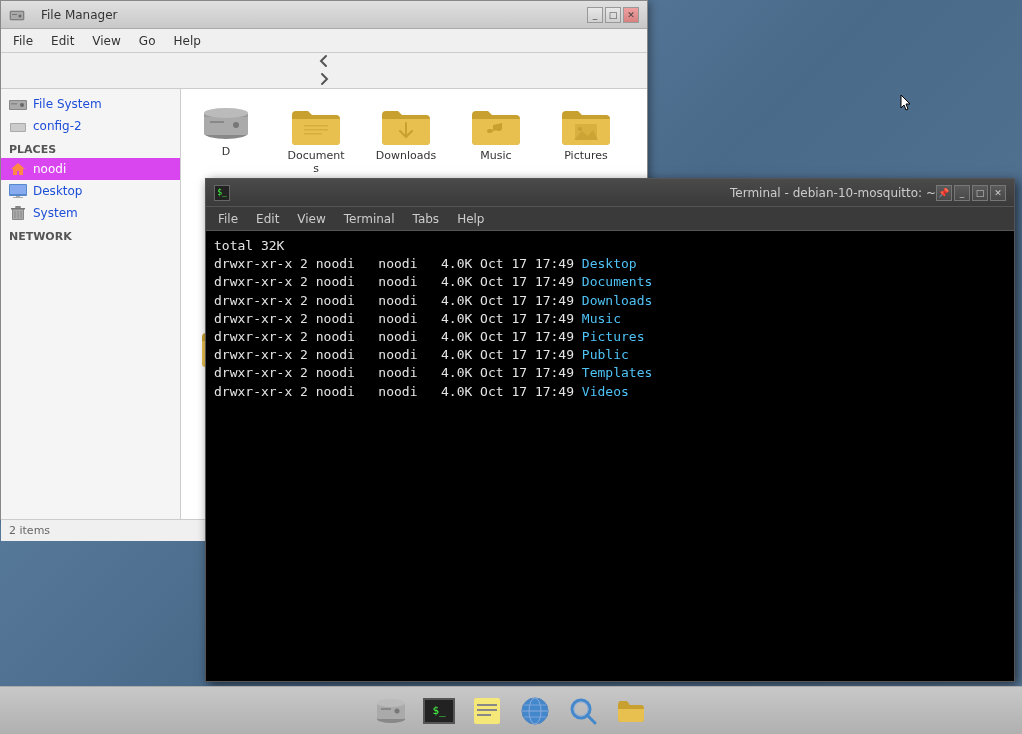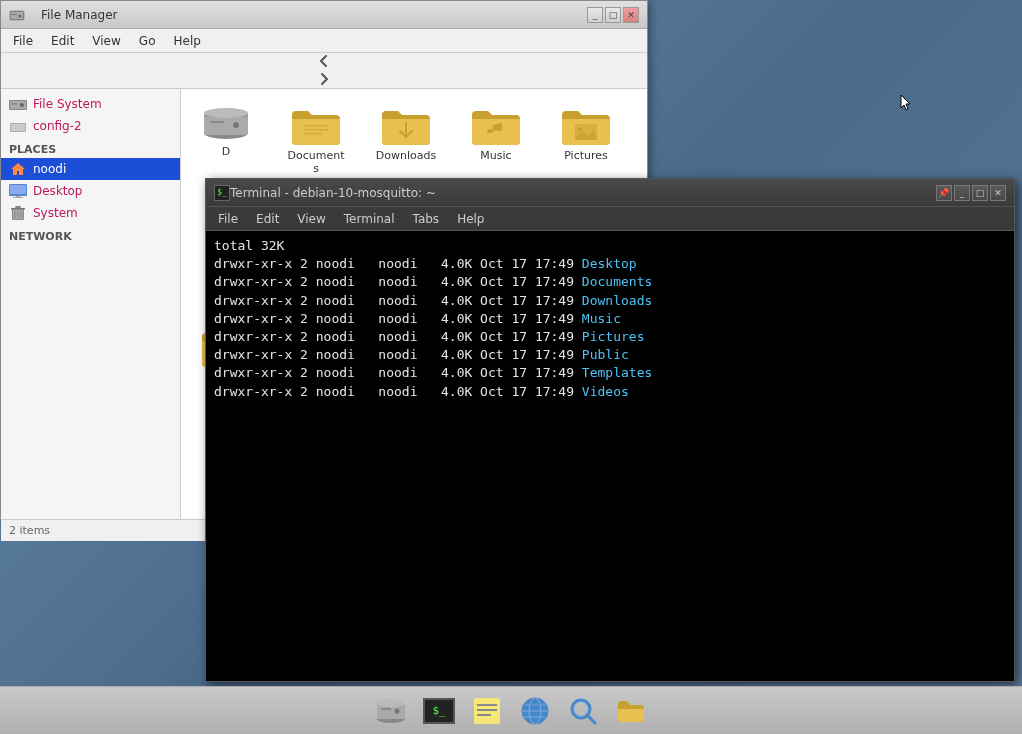--- a/index.html
+++ b/index.html
@@ -177,25 +177,25 @@
       color: #555;
       padding: 6px 8px 2px 8px;
       text-transform: uppercase;
     }
 
     .sidebar-item {
       display: flex;
       align-items: center;
       padding: 3px 8px;
       font-size: 12px;
-      color: #be185d;
+      color: #1d4ed8;
       cursor: pointer;
       gap: 6px;
     }
-    .sidebar-item.active { background: #1d4ed8; color: white; }
+    .sidebar-item.active { background: #d946ef; color: white; }
 
     .sidebar-icon {
       width: 18px;
       height: 16px;
       display: flex;
       align-items: center;
       justify-content: center;
       font-size: 14px;
       flex-shrink: 0;
     }
@@ -260,21 +260,21 @@
       display: flex;
       align-items: center;
       justify-content: space-between;
       padding: 0 8px;
     }
 
     .terminal-title {
       font-size: 12px;
       color: #ccc;
       flex: 1;
-      text-align: left;
+      text-align: right;
     }
 
     .terminal-titlebar-left {
       display: flex;
       align-items: center;
       gap: 4px;
     }
 
     .terminal-icon {
       width: 16px;

